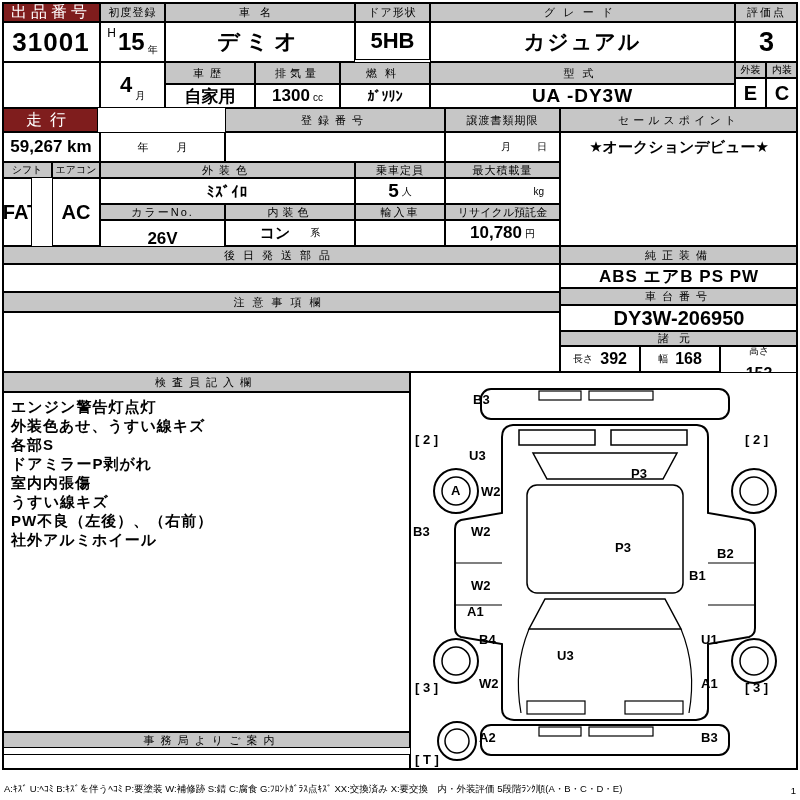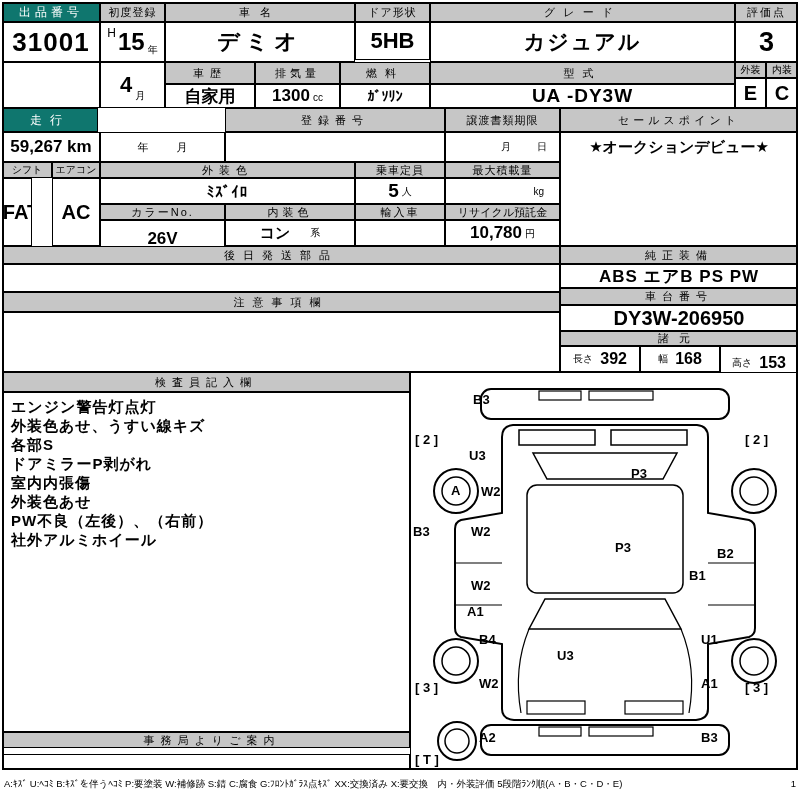--- a/index.html
+++ b/index.html
@@ -1,35 +1,35 @@
 <!DOCTYPE html>
 <html><head>
 <meta charset="utf-8">
 <style>
   html,body{margin:0;padding:0;background:#fff;}
   .sheet{position:relative;width:800px;height:800px;background:#fff;
          font-family:"Liberation Sans","DejaVu Sans",sans-serif;color:#000;}
   .c{position:absolute;box-sizing:border-box;border:1px solid #000;background:#fff;
      display:flex;align-items:center;justify-content:center;overflow:hidden;white-space:nowrap;}
   .h{background:#c6c6c6;font-size:11px;}
-  .hb{background:#0f766e;color:#fff;font-size:12px;align-items:center;}
+  .hb{background:#7f1d1d;color:#fff;font-size:16px;align-items:center;}
   .b{font-weight:700;}
   .ls1{letter-spacing:1px;} .ls2{letter-spacing:2px;} .ls4{letter-spacing:4px;}
   .ls6{letter-spacing:6px;} .ls8{letter-spacing:8px;} .ls10{letter-spacing:10px;}
   .frame{position:absolute;left:2px;top:2px;width:796px;height:768px;border:2px solid #000;
          box-sizing:border-box;pointer-events:none;z-index:40;background:transparent;}
   .unit{font-size:10px;font-weight:400;align-self:flex-end;margin:0 0 4px 3px;}
   .era{font-size:12px;align-self:flex-start;margin:3px 2px 0 0;}
   .notes-box{display:block;padding:4px 8px;text-align:left;}
   .note{font-size:15px;font-weight:700;line-height:19px;letter-spacing:1px;}
   .diagram{padding:0;}
   .diagram svg{position:absolute;left:0;top:0;}
   .marker{position:absolute;font-size:13px;font-weight:700;line-height:13px;z-index:10;}
   .legend{position:absolute;left:4px;top:778px;width:792px;height:18px;display:flex;
-          justify-content:space-between;align-items:flex-start;font-size:9.5px;white-space:nowrap;overflow:hidden;}
+          justify-content:space-between;align-items:flex-end;font-size:9.5px;white-space:nowrap;overflow:hidden;}
 </style>
 </head>
 <body>
 
 <div class="sheet">
 
   <div class="c hb ls4" style="left:2px;top:2px;width:98px;height:20px;">
       <span>出品番号</span>
     </div>
   <div class="c b" style="left:2px;top:22px;width:98px;height:40px;font-size:26px;letter-spacing:1px;">31001</div>
@@ -148,33 +148,33 @@
   <div class="c b" style="left:560px;top:305px;width:238px;height:26px;font-size:20px;">DY3W-206950</div>
   <div class="c h ls10" style="left:560px;top:331px;width:238px;height:15px;">諸元</div>
   <div class="c" style="left:560px;top:346px;width:80px;height:26px;gap:7px;">
     <span style="font-size:10px;">長さ</span>
     <span class="b" style="font-size:16px;">392</span>
   </div>
   <div class="c" style="left:640px;top:346px;width:80px;height:26px;gap:7px;">
     <span style="font-size:10px;">幅</span>
     <span class="b" style="font-size:16px;">168</span>
   </div>
-  <div class="c" style="left:720px;top:346px;width:78px;height:34px;gap:7px;">
+  <div class="c" style="left:720px;top:346px;width:78px;height:34px;gap:7px;flex-direction:column;">
     <span style="font-size:10px;">高さ</span>
     <span class="b" style="font-size:16px;">153</span>
   </div>
 
   <div class="c h ls6" style="left:2px;top:372px;width:408px;height:20px;">検査員記入欄</div>
   <div class="c notes-box" style="left:2px;top:392px;width:408px;height:340px;">
       <div class="note">エンジン警告灯点灯</div>
       <div class="note">外装色あせ、うすい線キズ</div>
       <div class="note">各部S</div>
       <div class="note">ドアミラーP剥がれ</div>
       <div class="note">室内内張傷</div>
-      <div class="note">外装色あせ</div>
+      <div class="note">うすい線キズ</div>
       <div class="note">PW不良（左後）、（右前）</div>
       <div class="note">社外アルミホイール</div>
     </div>
 
   <div class="c h ls6" style="left:2px;top:732px;width:408px;height:16px;padding-left:12px;">事務局よりご案内</div>
   <div class="c" style="left:2px;top:754px;width:408px;height:16px;"></div>
 
   <div class="c diagram" style="left:410px;top:372px;width:388px;height:398px;">
     <svg width="388" height="398" viewBox="0 0 388 398">
       <g fill="none" stroke="#000" stroke-width="2">

